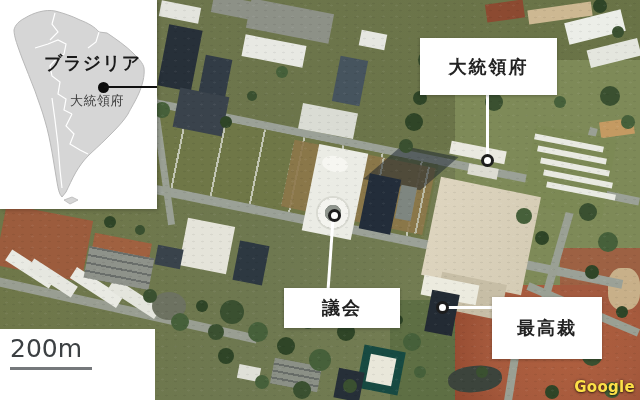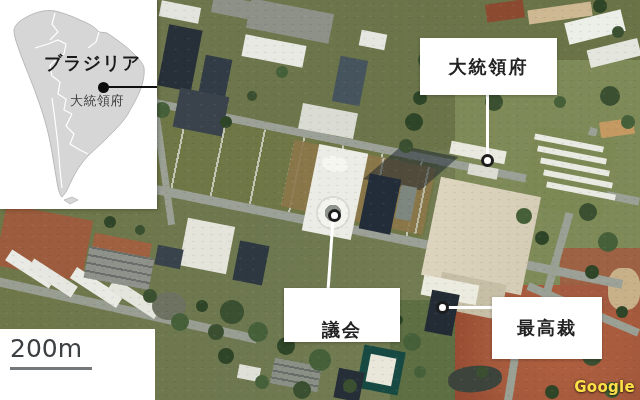--- a/index.html
+++ b/index.html
@@ -154,21 +154,21 @@
   <div class="leader" style="left:329px;top:220px;width:3px;height:70px;transform:rotate(4deg);"></div>
   <div class="leader" style="left:447px;top:306px;width:46px;height:3px;"></div>
 
   <div class="marker" style="left:481px;top:154px;"></div>
   <div class="marker" style="left:328px;top:209px;"></div>
   <div class="marker" style="left:436px;top:301px;"></div>
 
   <div class="callout" style="left:420px;top:38px;width:137px;height:57px;">
       <span>大統領府</span>
     </div>
-  <div class="callout" style="left:284px;top:288px;width:116px;height:54px;align-items:flex-end;">
+  <div class="callout" style="left:284px;top:288px;width:116px;height:40px;">
       <span>議会</span>
     </div>
   <div class="callout" style="left:492px;top:297px;width:110px;height:62px;">
       <span>最高裁</span>
     </div>
 
   <div class="inset">
     <svg width="157" height="209" viewBox="0 0 157 209">
       <path d="M25,18 C33,13 45,9 55,11 C63,13 72,16 80,20 C88,23 95,27 99,32 L107,33
            C116,39 126,46 133,53 C139,59 143,63 144,68 C145,76 142,86 139,93

